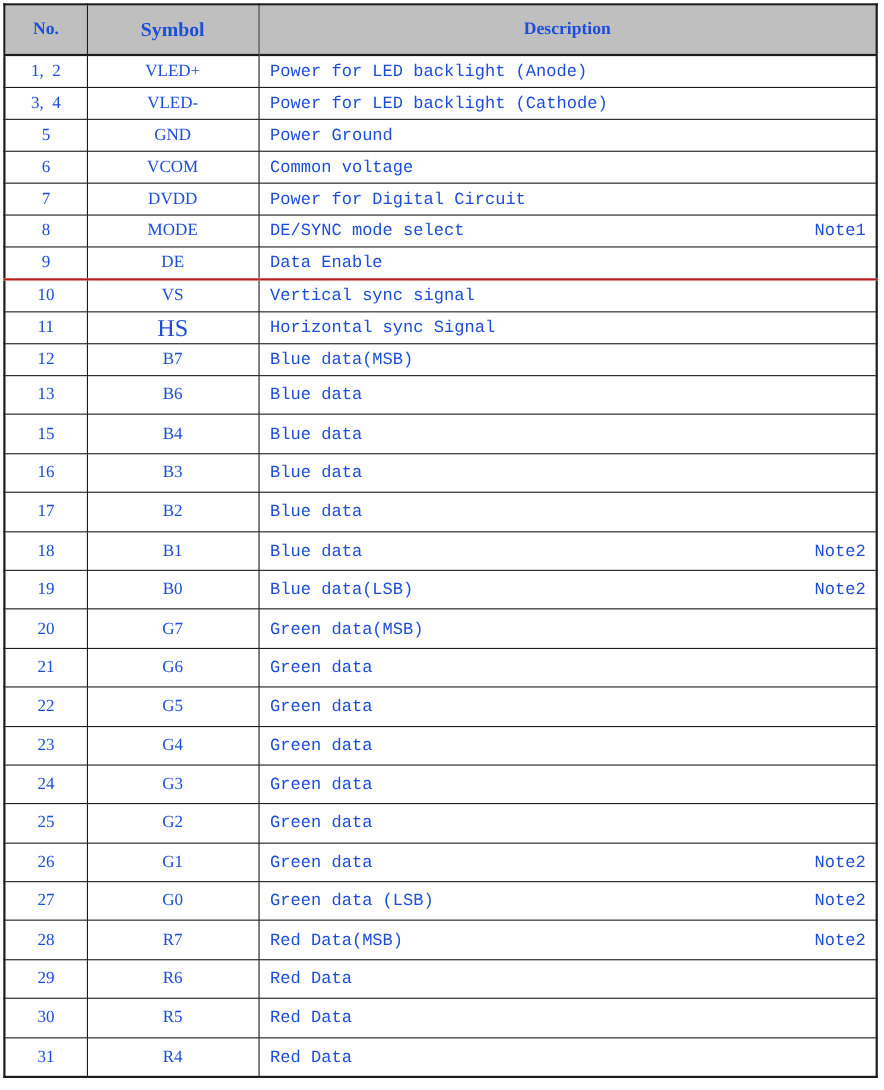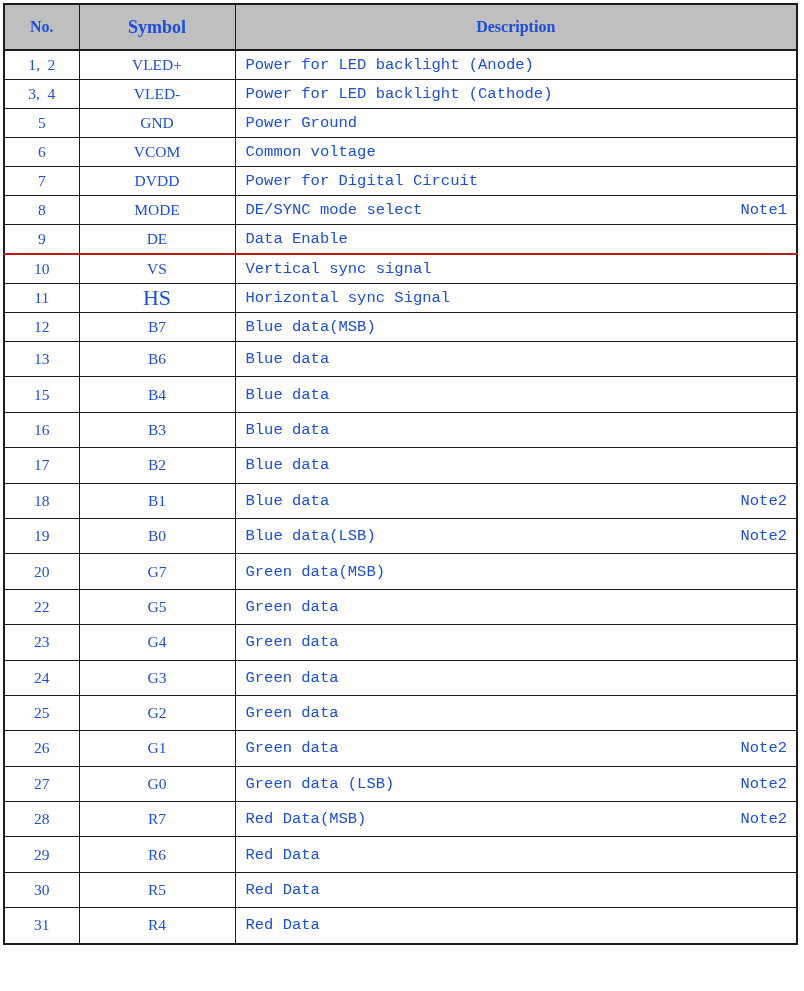--- a/index.html
+++ b/index.html
@@ -243,20 +243,30 @@
     <td class="cell-no">20</td>
     <td class="cell-symbol">G7</td>
     <td class="cell-desc">
       <div class="desc-wrap">
         <span class="desc-text">Green data(MSB)</span>
         <span class="desc-note"></span>
       </div>
     </td>
   </tr>
         <tr class="tall">
+    <td class="cell-no">21</td>
+    <td class="cell-symbol">G6</td>
+    <td class="cell-desc">
+      <div class="desc-wrap">
+        <span class="desc-text">Green data</span>
+        <span class="desc-note"></span>
+      </div>
+    </td>
+  </tr>
+        <tr class="tall">
     <td class="cell-no">22</td>
     <td class="cell-symbol">G5</td>
     <td class="cell-desc">
       <div class="desc-wrap">
         <span class="desc-text">Green data</span>
         <span class="desc-note"></span>
       </div>
     </td>
   </tr>
         <tr class="tall">

